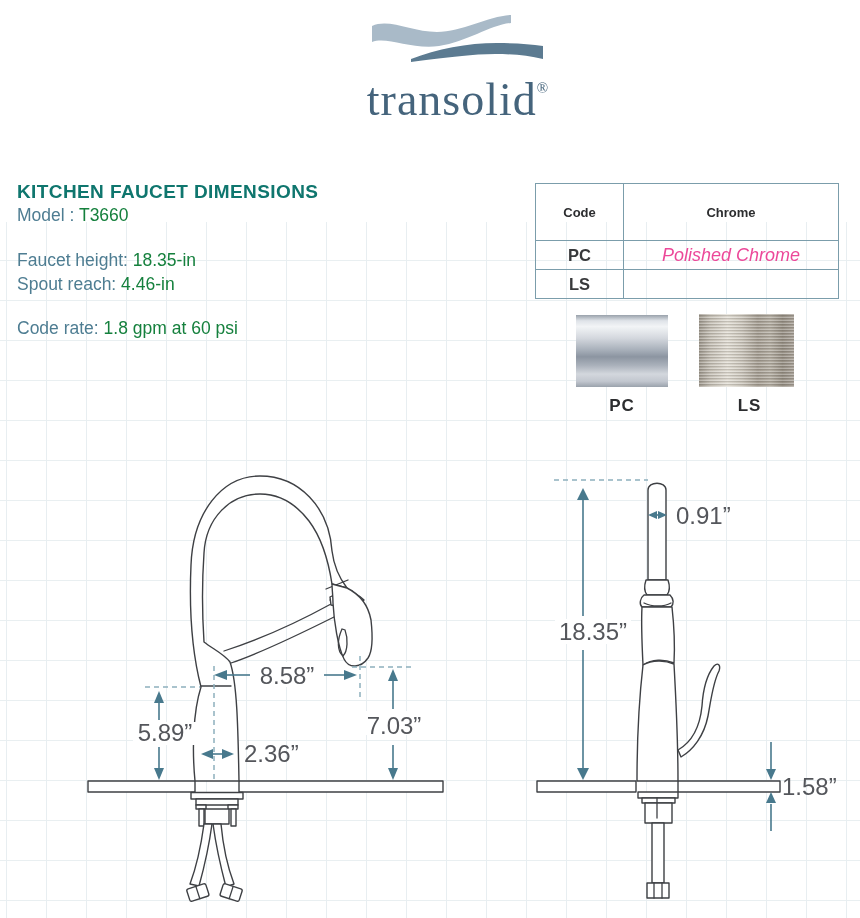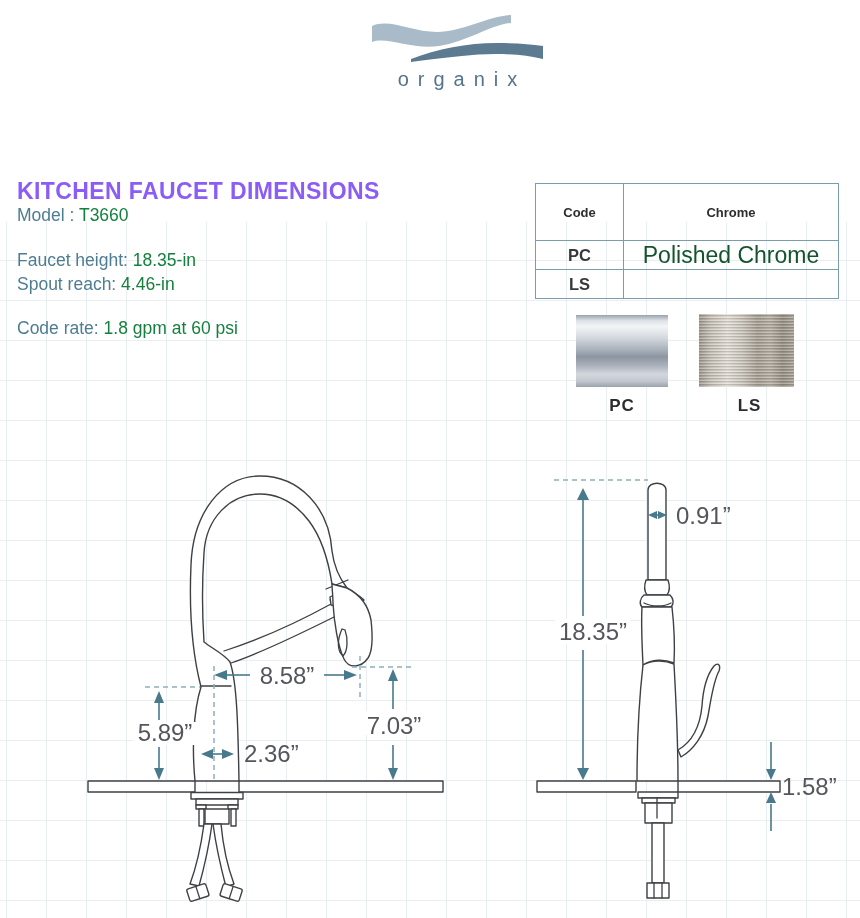--- a/index.html
+++ b/index.html
@@ -17,34 +17,34 @@
     background-position:6px 0px,0px 38px;
   }
   
   .logo{position:absolute;left:330px;top:6px;width:255px;text-align:center;z-index:2;}
   .logo svg{display:block;margin:0 auto;}
   .brand{font-family:"Liberation Serif",serif;font-size:46px;line-height:48px;color:#45647c;letter-spacing:1px;}
   .brand .reg{font-size:15px;vertical-align:22px;letter-spacing:0;}
   .sub{font-size:20px;letter-spacing:9px;padding-left:9px;color:#54748b;margin-top:4px;}
   
   .info{position:absolute;left:17px;top:180px;z-index:2;font-size:17.5px;line-height:23.5px;}
-  .info-title{font-weight:bold;color:#8b5cf6;letter-spacing:.4px;font-size:23px;}
+  .info-title{font-weight:bold;color:#0f766e;letter-spacing:.4px;font-size:19px;}
   .lbl{font-weight:normal;color:#4e7d92;}
   .val{color:#15803d;}
   .sp{height:22px;}
   .sp2{height:21px;}
   
   .ftable{position:absolute;left:535px;top:183px;width:302px;border:1px solid #7b9dab;z-index:2;background:transparent;}
   .ft-head{display:flex;height:56px;}
   .ft-row{display:flex;height:28px;border-top:1px solid #7b9dab;}
   .ft-c1{width:87px;border-right:1px solid #7b9dab;display:flex;align-items:center;justify-content:center;}
   .ft-c2{flex:1;display:flex;align-items:center;justify-content:center;}
   .ft-head .ft-c1,.ft-head .ft-c2{font-weight:bold;font-size:13px;color:#2c2d2f;}
   .ft-row .ft-c1{font-weight:bold;font-size:16.5px;color:#38393b;}
-  .ft-row .ft-c2{font-size:23px;color:#14532d;}
+  .ft-row .ft-c2{font-size:18px;color:#ec4899;font-style:italic;}
   
   .swatch{position:absolute;z-index:2;}
   .swatch-pc{left:576px;top:315px;width:92px;height:72px;
     background:linear-gradient(180deg,#99a1ab 0%,#dfe3e8 8%,#f2f4f6 16%,#d4d8de 32%,#a9b1bb 48%,#8c95a1 58%,#aab1bb 70%,#d3d7dd 82%,#c2c7cf 92%,#9aa2ac 100%);}
   .swatch-ls{left:699px;top:314px;width:95px;height:73px;
     background:
       repeating-linear-gradient(180deg,rgba(255,255,255,.28) 0 1px,rgba(72,66,58,.20) 1px 2px,rgba(162,155,144,.10) 2px 3px),
       linear-gradient(90deg,#9c968c 0%,#c6c1b7 12%,#e3dfd6 30%,#cdc8be 45%,#a49d92 62%,#b5afa4 75%,#948d82 88%,#a9a299 100%);}
   .swatch-label{position:absolute;z-index:2;font-weight:bold;font-size:17px;color:#2c2d2f;letter-spacing:1px;text-align:center;width:92px;}
   .swatch-label.pc{left:576px;top:396px;}
@@ -62,21 +62,21 @@
 </head>
 <body>
 
 <div class="grid-layer"></div>
 
 <div class="logo">
   <svg width="182" height="58" viewBox="0 0 182 58">
     <path d="M 5,20 C 22,12 45,26 70,26 C 95,26 122,10 144,9 L 144,17 C 123,19 100,36 72,40 C 45,44 20,30 5,36 Z" fill="#a9bac8"></path>
     <path d="M 44,53 C 70,43 100,37 130,37 C 148,37 163,38 176,40 L 176,53 C 151,47 120,47 95,50 C 75,52 58,54 44,56 Z" fill="#5c7b91"></path>
   </svg>
-  <div class="sub">organix</div>
+  <div class="brand"><span>transolid</span><span class="reg">®</span></div>
 </div>
 
 <div class="info">
   <div class="info-title">KITCHEN FAUCET DIMENSIONS</div>
   <div>
     <span class="lbl">Model :</span>
     <span class="val">T3660</span>
   </div>
   <div class="sp"></div>
   <div>

